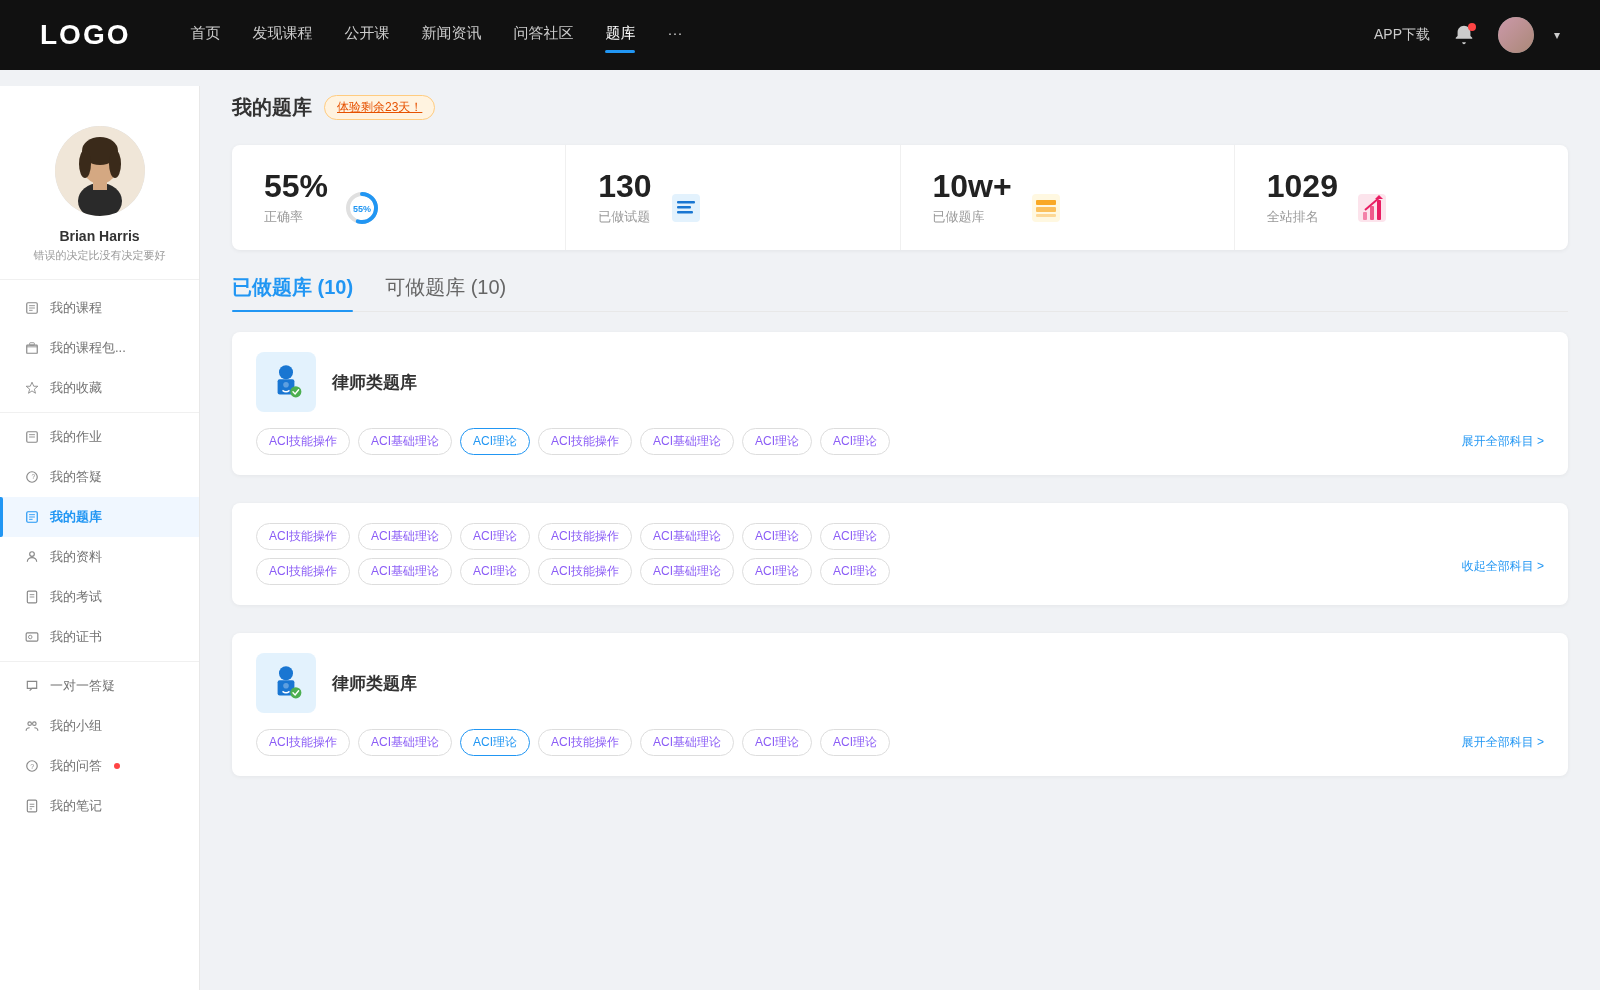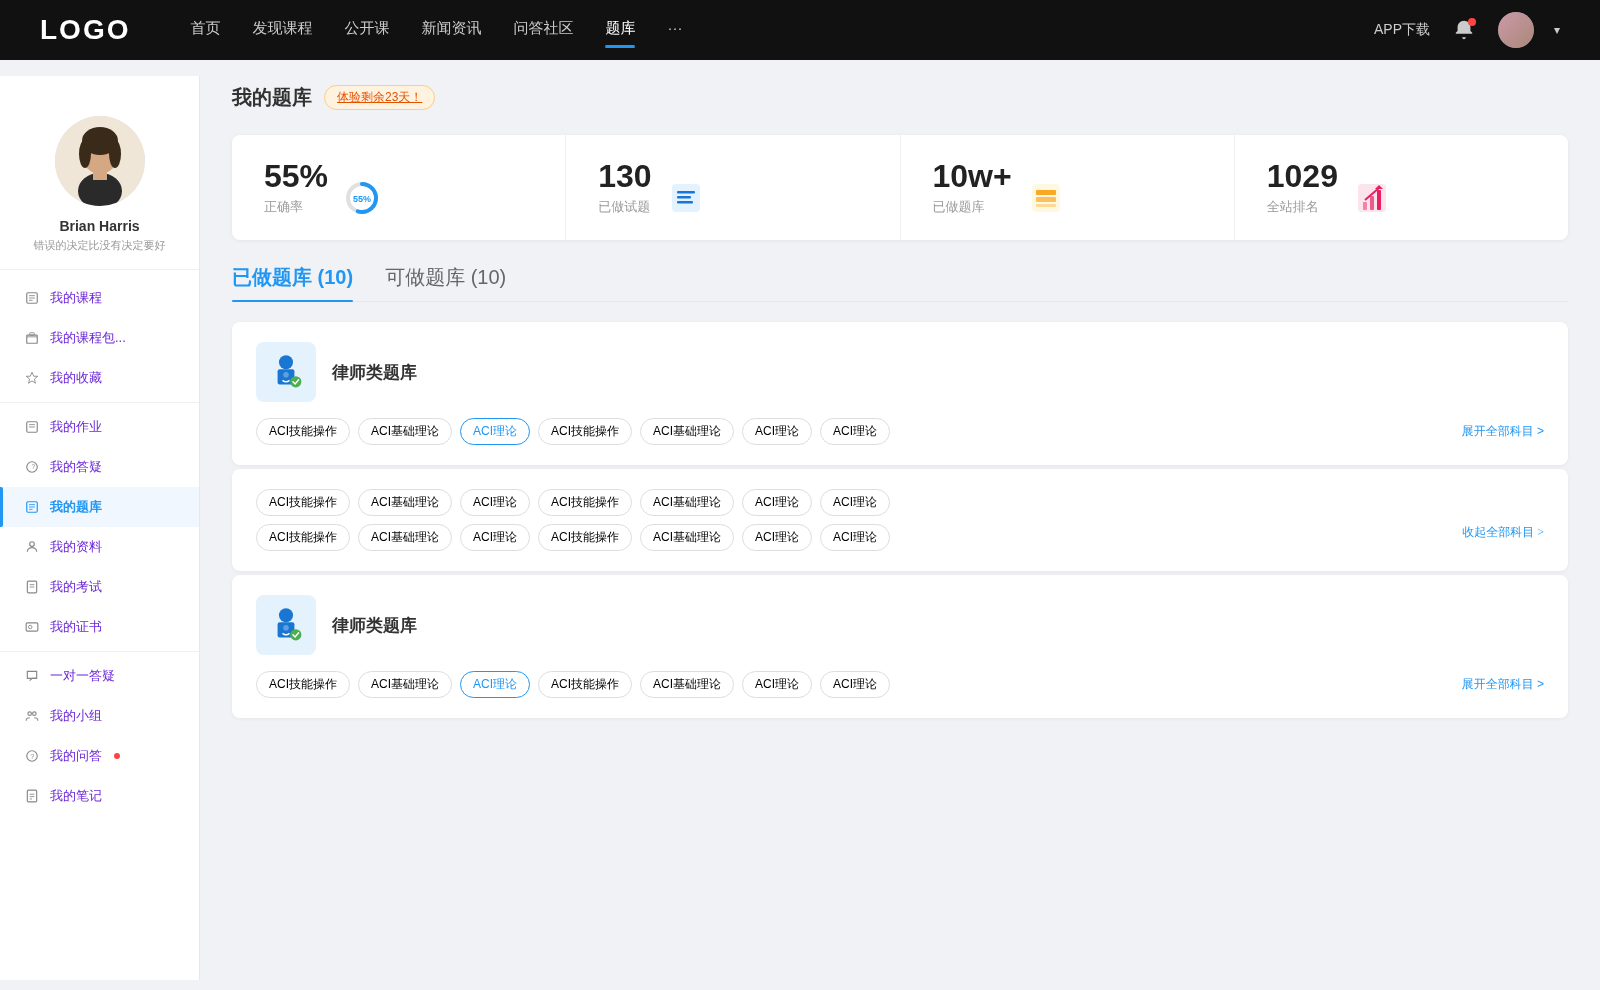--- a/index.html
+++ b/index.html
@@ -1,21 +1,21 @@
 <!DOCTYPE html>
 <html><head>
   <meta charset="utf-8">
   <style>
     * { box-sizing: border-box; margin: 0; padding: 0; }
     body { font-family: -apple-system, BlinkMacSystemFont, 'PingFang SC', 'Microsoft YaHei', sans-serif; background: #f0f2f5; color: #333; }
 
     
     .navbar {
       background: #111;
-      height: 60px;
+      height: 70px;
       display: flex;
       align-items: center;
       padding: 0 40px;
       position: relative;
       z-index: 10;
     }
     .nav-logo {
       color: #fff;
       font-size: 28px;
       font-weight: bold;
@@ -129,21 +129,21 @@
     }
     .sidebar-menu {
       padding: 8px 0;
     }
     .sidebar-item {
       display: flex;
       align-items: center;
       gap: 10px;
       padding: 11px 24px;
       font-size: 13px;
-      color: #6d28d9;
+      color: #737373;
       cursor: pointer;
       position: relative;
     }
     .sidebar-item.active {
       color: #2196f3;
       background: #f0f7ff;
     }
     .sidebar-item.active::before {
       content: '';
       position: absolute;
@@ -260,21 +260,21 @@
       bottom: -1px; left: 0; right: 0;
       height: 2px;
       background: #2196f3;
       border-radius: 1px;
     }
 
     
     .qbank-card {
       background: #fff;
       border-radius: 8px;
-      margin-bottom: 4px;
+      margin-bottom: 28px;
       padding: 20px 24px;
       box-shadow: 0 1px 4px rgba(0,0,0,0.05);
     }
     .qbank-header {
       display: flex;
       align-items: center;
       gap: 16px;
       margin-bottom: 16px;
     }
     .qbank-icon {
@@ -295,42 +295,41 @@
       display: flex;
       flex-wrap: wrap;
       gap: 8px;
       align-items: center;
     }
     .tag {
       padding: 4px 12px;
       border: 1px solid #ddd;
       border-radius: 14px;
       font-size: 12px;
-      color: #000000;
+      color: #8b5cf6;
       cursor: pointer;
     }
     .tag.active-tag {
       border-color: #2196f3;
       color: #2196f3;
       background: #fff;
     }
     .expand-link {
       margin-left: auto;
       font-size: 12px;
       color: #2196f3;
       cursor: pointer;
       white-space: nowrap;
     }
     .collapse-link {
       margin-left: auto;
       font-size: 12px;
       color: #2196f3;
       cursor: pointer;
       white-space: nowrap;
-      font-family: Liberation Serif, serif;
     }
     .tags-row-2 {
       display: flex;
       flex-wrap: wrap;
       gap: 8px;
       margin-top: 8px;
     }
   </style>
 </head>
 <body>

